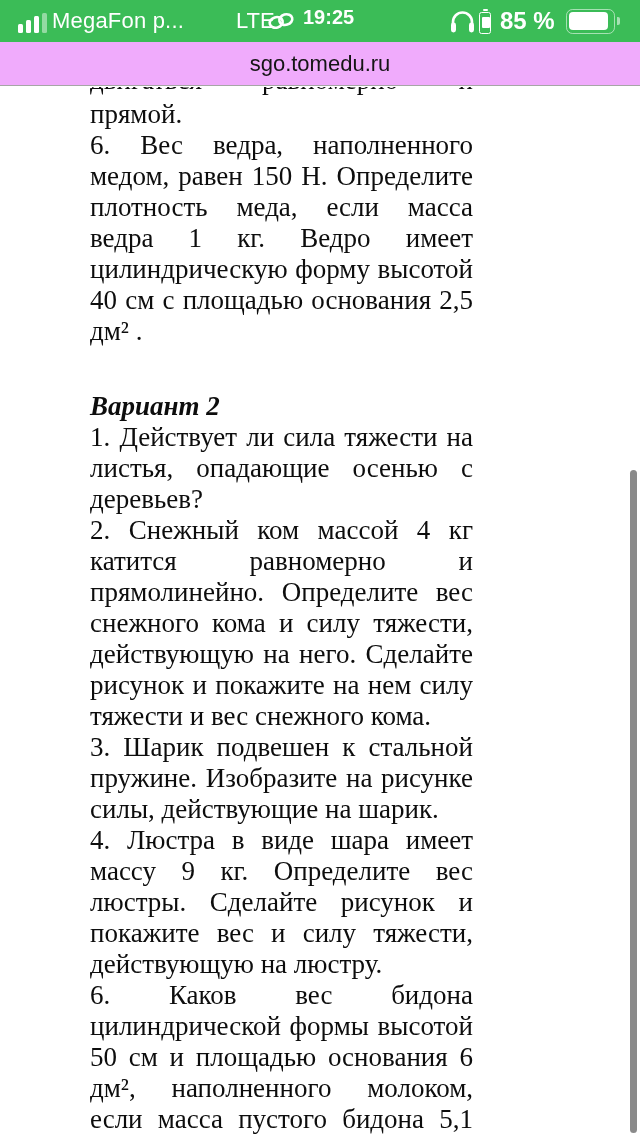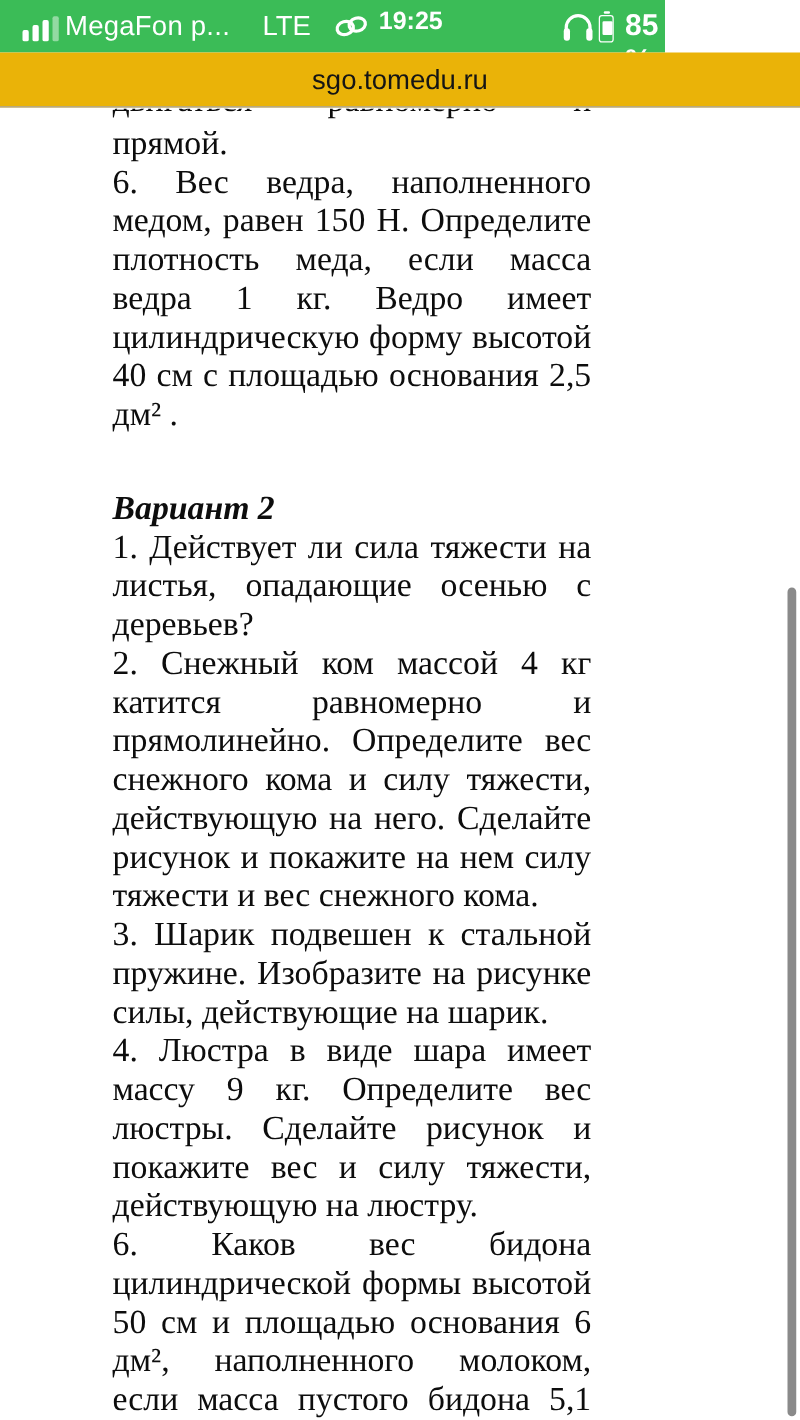--- a/index.html
+++ b/index.html
@@ -2,45 +2,45 @@
 <html style="--status-green: #3bbc57; --scrollbar: #8a8a8a; --divider: #a6a6a6;"><head>
 <meta charset="utf-8">
 <style>
   html,body{margin:0;padding:0;}
   body{
     width:640px;height:1136px;position:relative;overflow:hidden;
     background:#ffffff;font-family:"Liberation Sans","DejaVu Sans",sans-serif;
   }
   
   .status-bar{
-    position:absolute;top:0;left:0;width:532px;height:42px;
+    position:absolute;top:0;left:0;width:640px;height:42px;
     background:var(--status-green,#3bbc57);color:#fff;
   }
   .status-bar .abs{position:absolute;}
   .signal{left:18px;top:13px;display:flex;align-items:flex-end;gap:3px;height:20px;}
   .signal i{display:block;width:5px;border-radius:1.5px;background:#fff;}
   .sig1{height:9px;} .sig2{height:13px;} .sig3{height:17px;}
   .sig4{height:20px;background:rgba(255,255,255,.45)!important;}
   .carrier{left:52px;top:8px;font-size:22px;letter-spacing:.2px;}
-  .network{left:210px;top:8px;font-size:22px;}
+  .network{left:236px;top:8px;font-size:22px;}
   .hotspot{left:266px;top:10px;}
   .clock{left:303px;top:6px;font-size:20px;font-weight:700;}
   .hphones{left:449px;top:9px;}
   .minibatt{left:479px;top:9px;width:12px;height:24px;}
   .minibatt .nub{position:absolute;left:3.5px;top:0;width:5px;height:2px;background:#fff;border-radius:1px;}
   .minibatt .case{position:absolute;left:0;top:3px;width:10px;height:20px;border:1.5px solid #fff;border-radius:2.5px;}
   .minibatt .fill{position:absolute;left:2.5px;bottom:5.5px;width:8px;height:11px;background:#fff;border-radius:1px;}
   .pct{left:500px;top:7px;font-size:24px;font-weight:bold;}
   .batt{left:566px;top:9px;width:56px;height:24px;}
   .batt .case{position:absolute;left:0;top:0;width:47px;height:23px;border:1.5px solid rgba(255,255,255,.55);border-radius:6.5px;}
   .batt .fill{position:absolute;left:2.5px;top:2.5px;width:39px;height:18px;background:#fff;border-radius:4px;}
   .batt .nub{position:absolute;left:51px;top:7.5px;width:3px;height:8px;background:rgba(255,255,255,.55);border-radius:0 2px 2px 0;}
   
   .url-bar{
-    position:absolute;top:42px;left:0;width:640px;height:44px;background:#eab308;
+    position:absolute;top:42px;left:0;width:640px;height:44px;background:#f0abfc;
     display:flex;align-items:center;justify-content:center;
     border-bottom:1px solid var(--divider,#a6a6a6);box-sizing:border-box;
   }
   .url-bar span{font-size:22px;color:#151515;}
   
   .doc{
     position:absolute;top:87px;left:0;width:515px;
     padding:0 42px 0 90px;box-sizing:border-box;
     font-family:"Liberation Serif","DejaVu Serif",serif;
     font-size:27px;line-height:31px;color:#0d0d0d;

